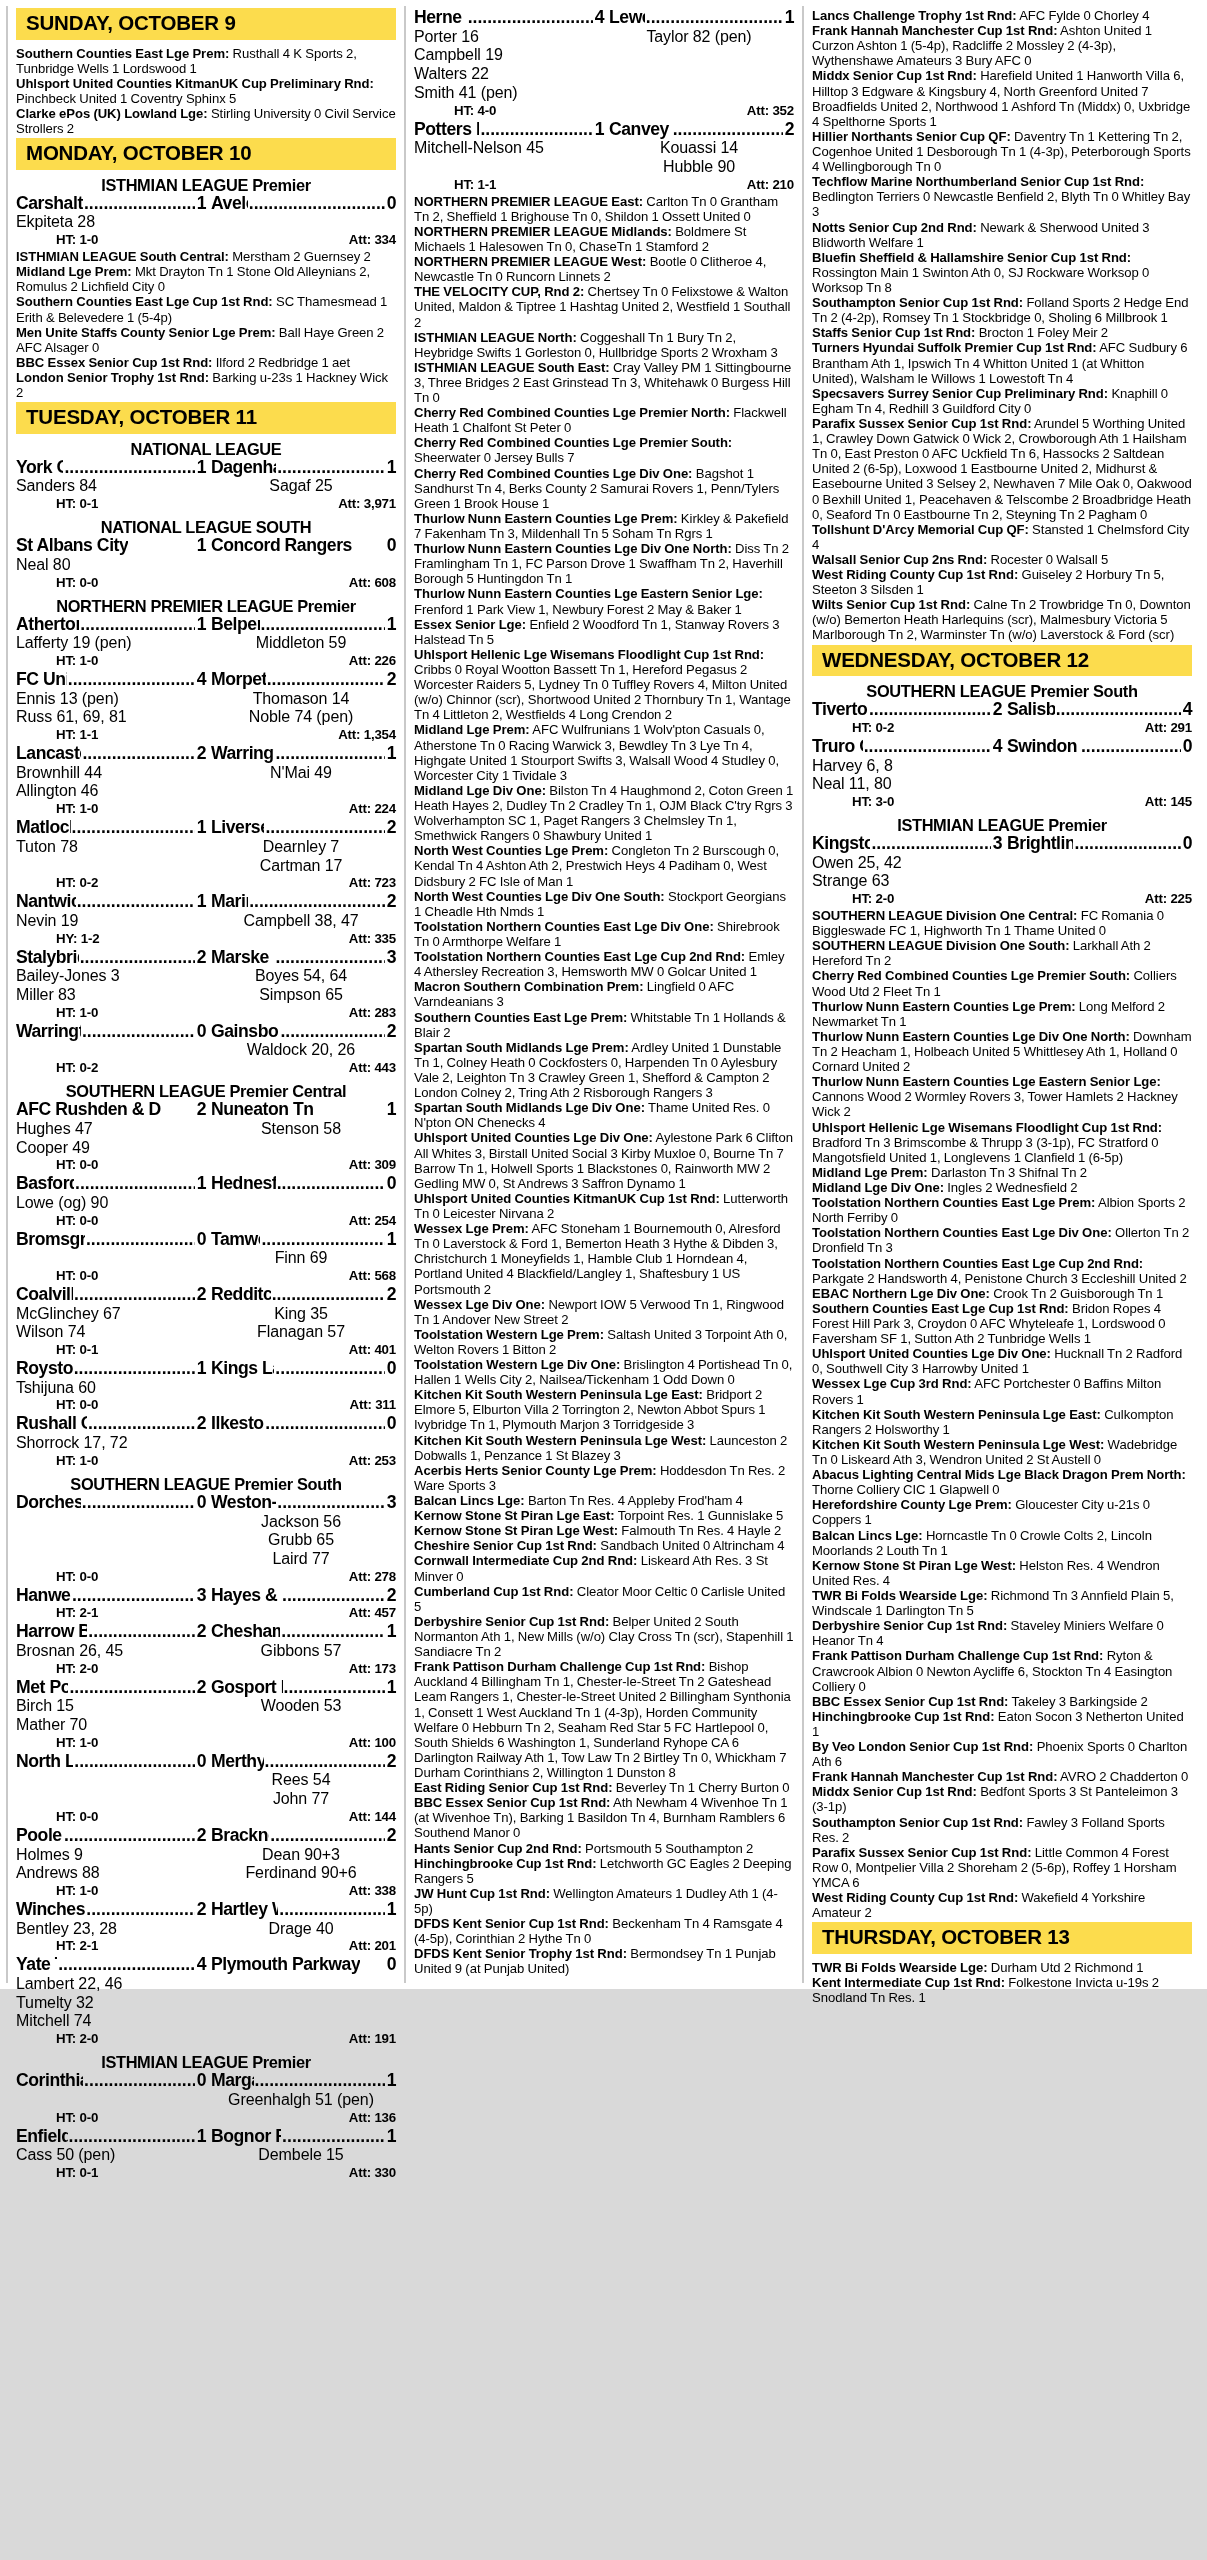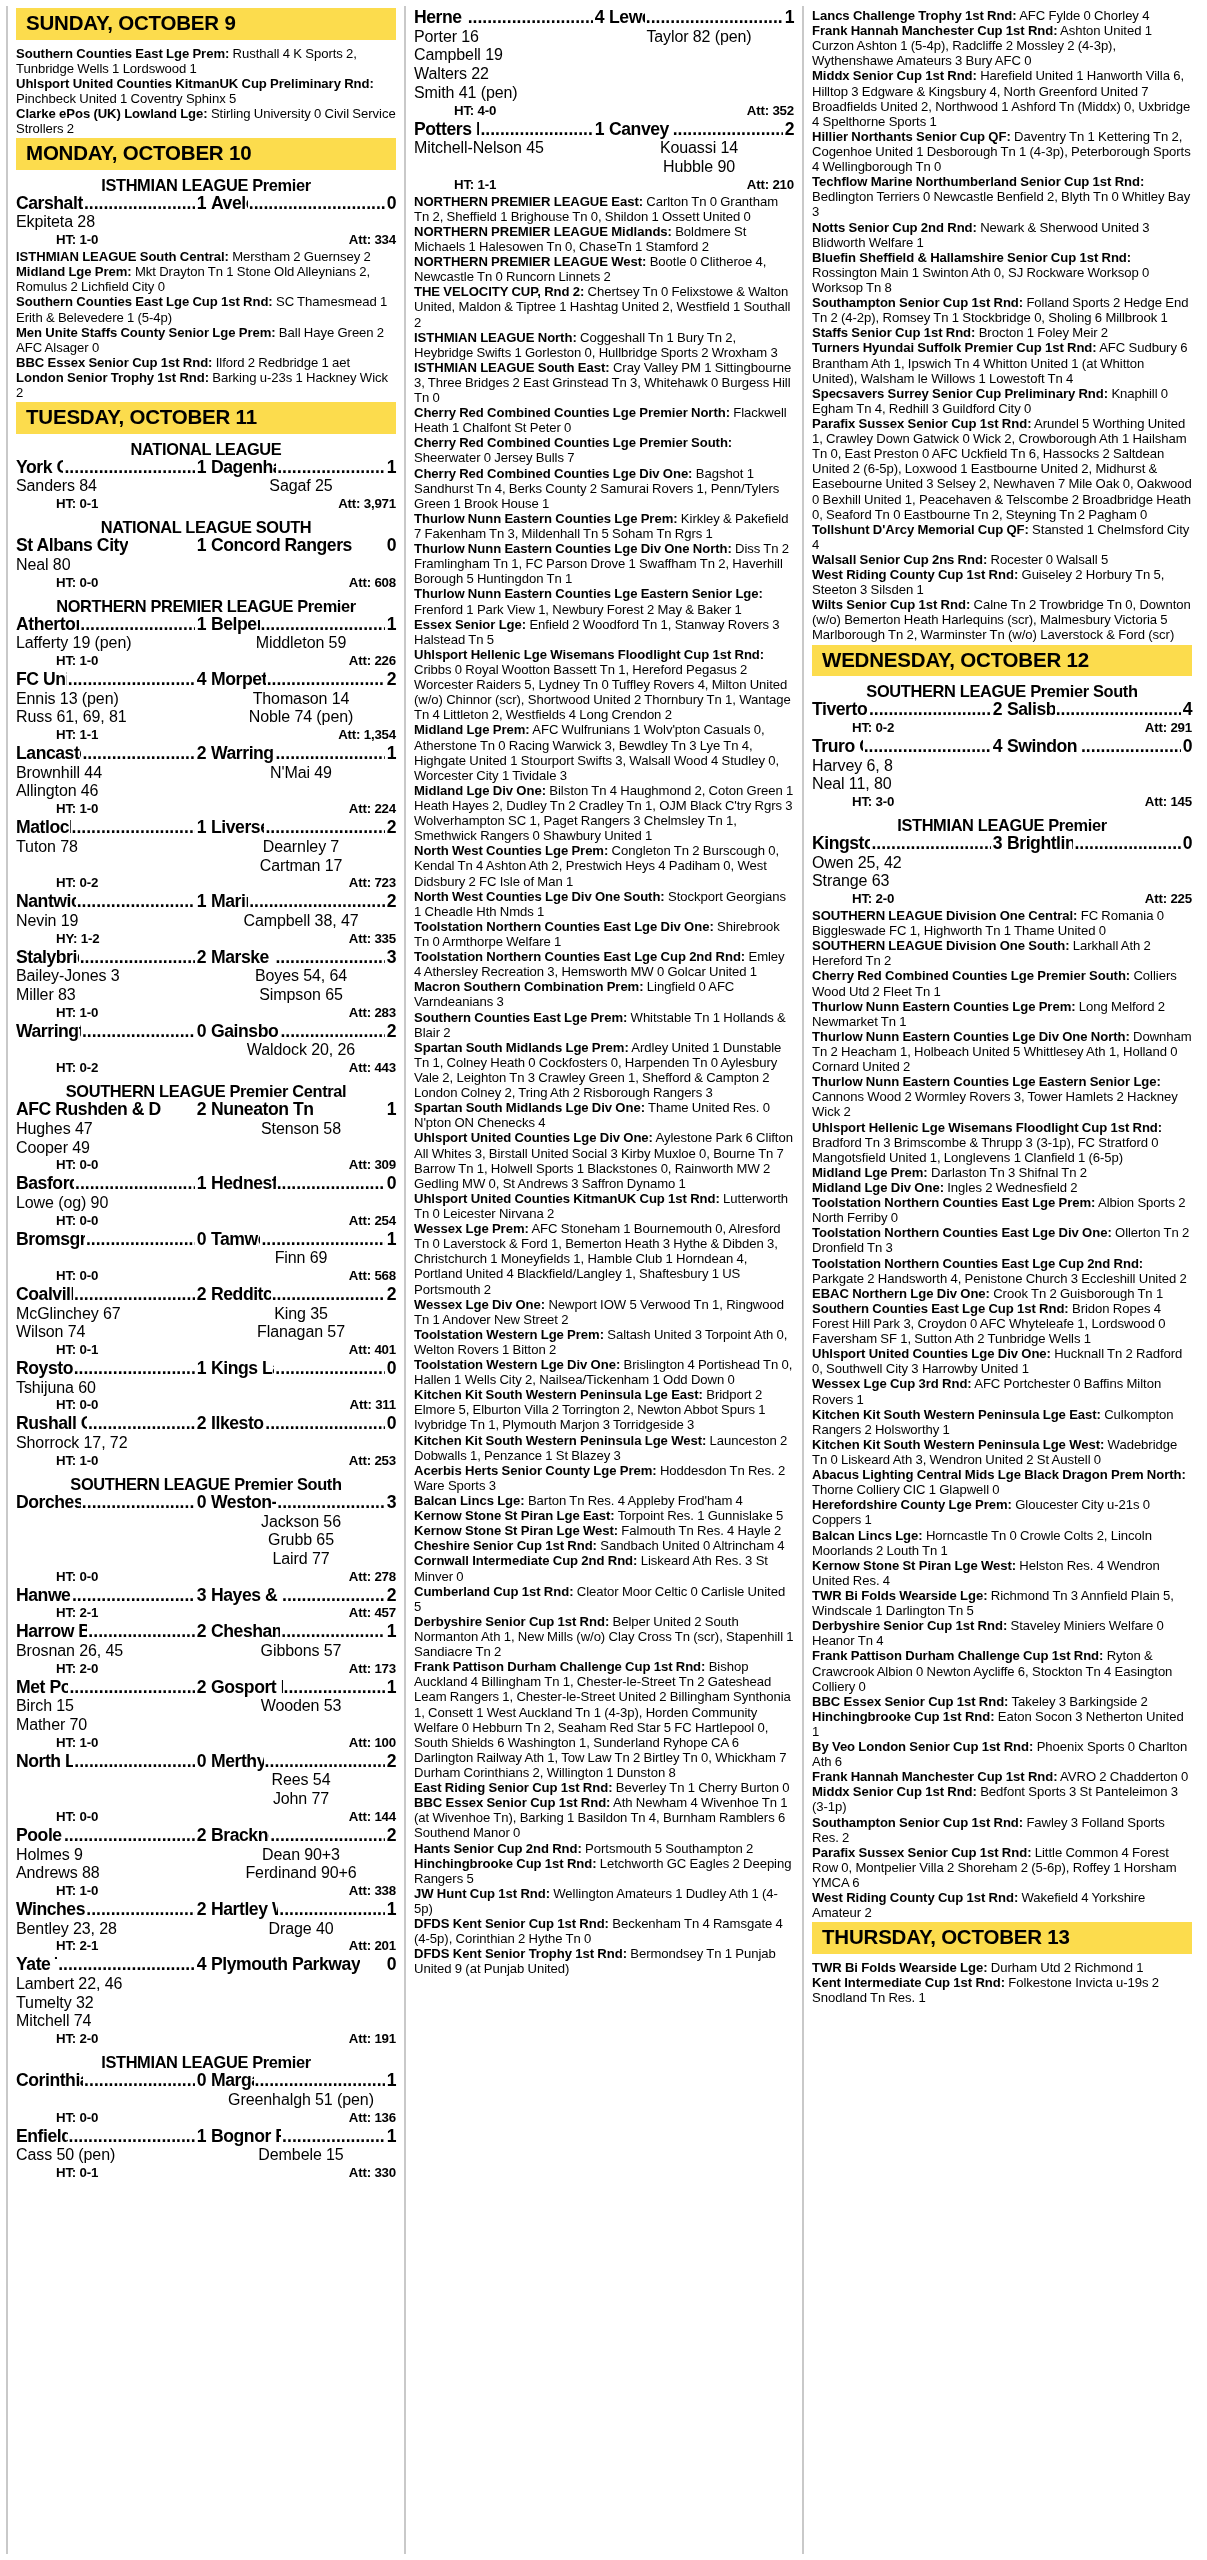--- a/index.html
+++ b/index.html
@@ -7,21 +7,21 @@
   body {
     width: 1207px;
     height: 2560px;
     background: #d9d9d9;
     font-family: "Liberation Sans", sans-serif;
     color: #000;
     overflow: hidden;
   }
   .page {
     width: 1207px;
-    height: 2560px;
+    height: 1989px;
     background: #ffffff;
     display: flex;
     padding: 6px 4px 6px 6px;
     gap: 0px;
   }
   .col {
     width: 398px;
     padding: 0 8px 0 8px;
     position: relative;
   }

